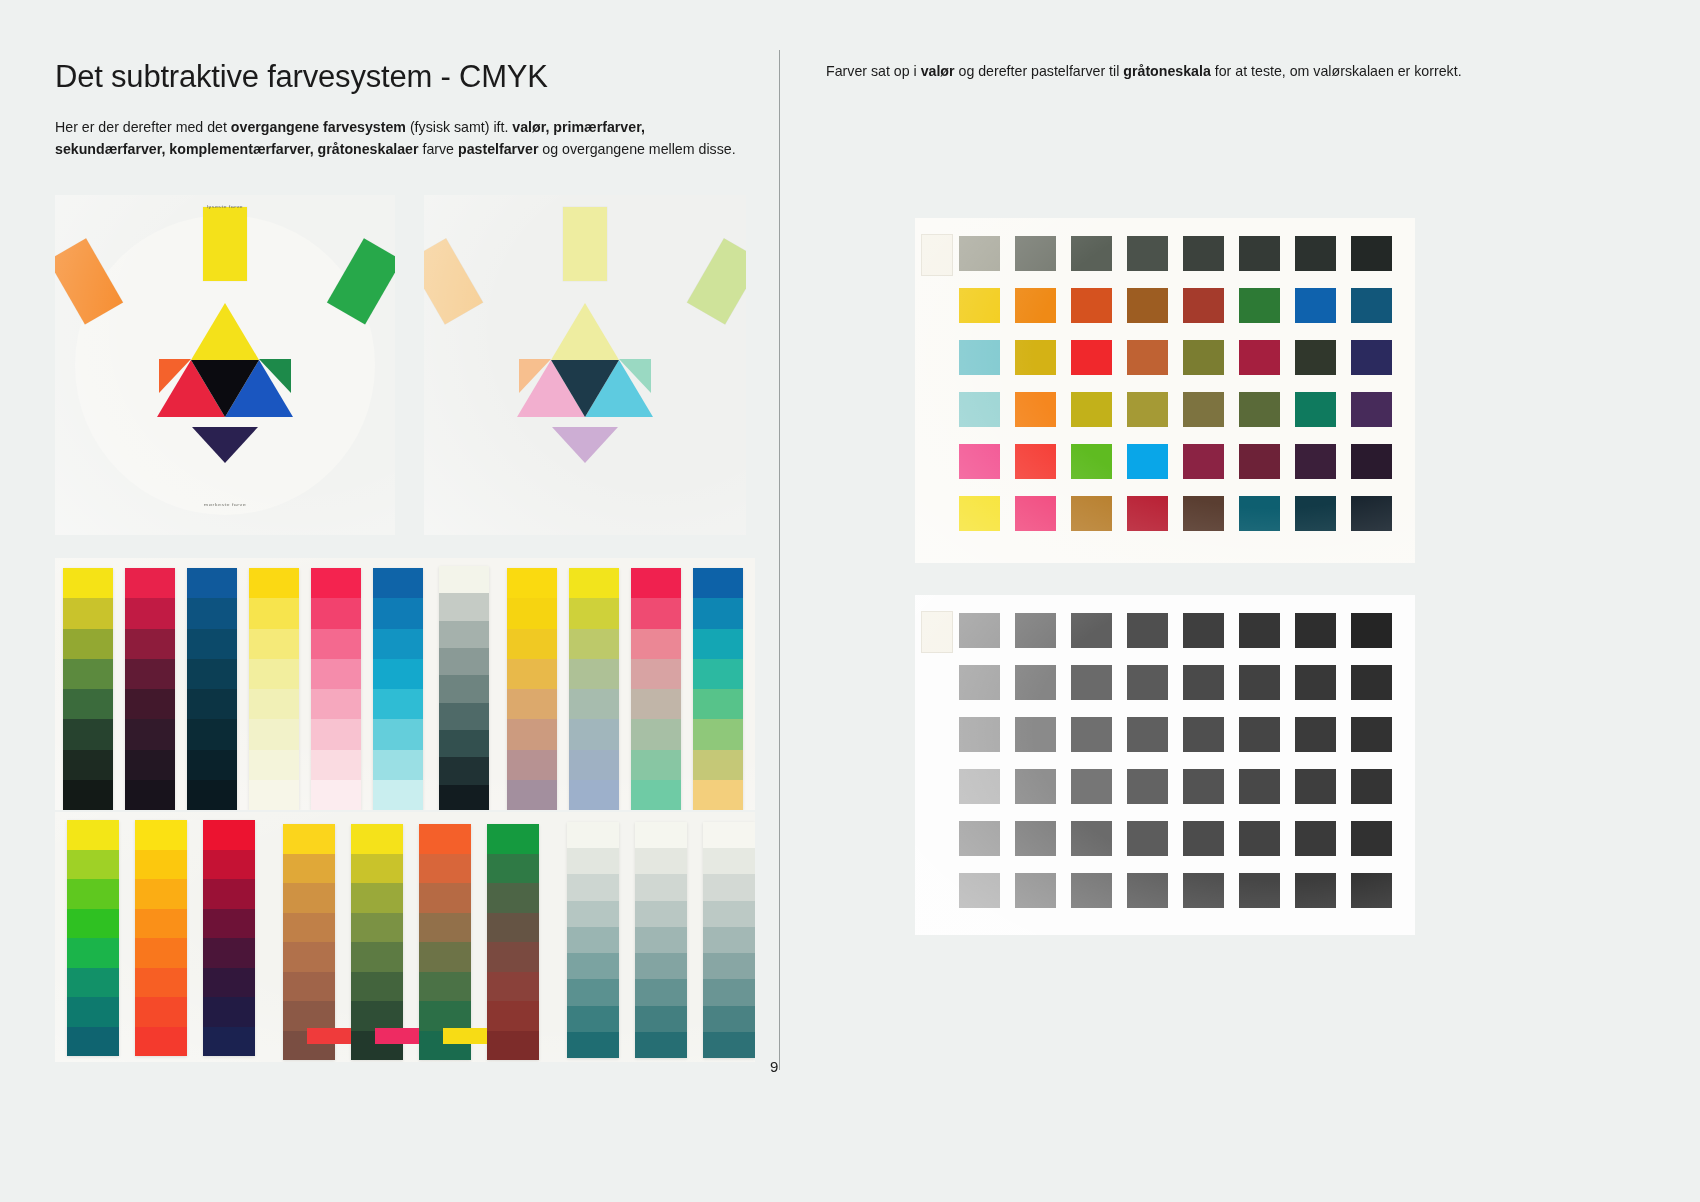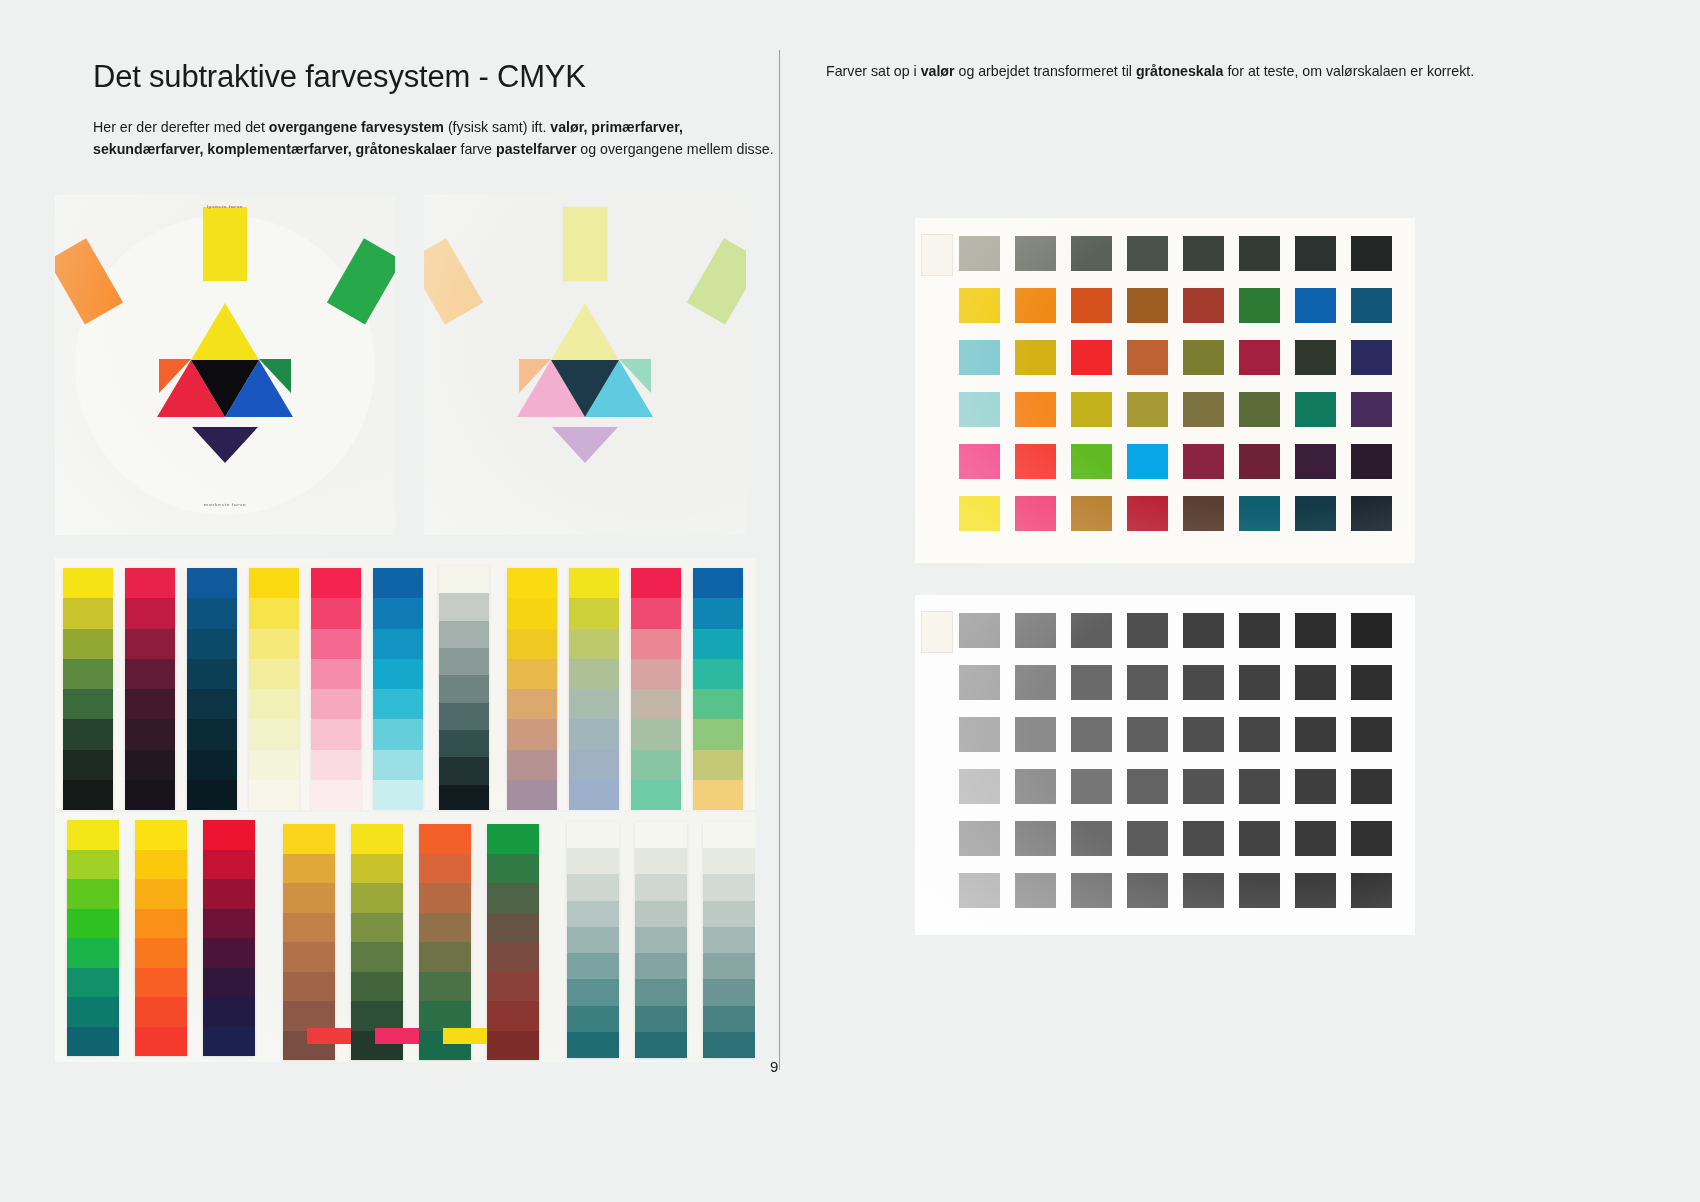--- a/index.html
+++ b/index.html
@@ -4,21 +4,21 @@
 <style>
   * { box-sizing: border-box; margin: 0; padding: 0; }
   html, body {
     width: 1700px; height: 1202px;
     background: #eef1f0;
     font-family: "Liberation Sans", sans-serif;
     overflow: hidden;
   }
   .page { position: relative; width: 1700px; height: 1202px; background: #eef1f0; }
 
-  .col-left  { position: absolute; left: 55px;  top: 60px; width: 700px; margin-left: 38px; }
+  .col-left  { position: absolute; left: 55px;  top: 60px; width: 700px; }
   .col-right { position: absolute; left: 826px; top: 60px; width: 700px; }
 
   .divider {
     position: absolute; left: 779px; top: 50px;
     width: 1px; height: 1020px; background: #9aa0a0;
   }
 
   h1.title {
     font-size: 31px; font-weight: 400; color: #1b1b1b;
     letter-spacing: -0.2px; line-height: 1.1; margin-bottom: 22px;
@@ -92,21 +92,21 @@
 <div class="page">
 
   <div class="divider"></div>
 
   <div class="col-left">
     <h1 class="title">Det subtraktive farvesystem - CMYK</h1>
     <p class="intro" id="left-intro"><span>Her er der derefter med det </span><b>overgangene farvesystem</b><span> (fysisk samt) ift. </span><b>valør, primærfarver, sekundærfarver, komplementærfarver, gråtoneskalaer</b><span> farve </span><b>pastelfarver</b><span> og overgangene mellem disse.</span></p>
   </div>
 
   <div class="col-right">
-    <p class="intro" id="right-intro"><span>Farver sat op i </span><b>valør</b><span> og arbejdet transformeret til </span><b>gråtoneskala</b><span> for at teste, om valørskalaen er korrekt.</span></p>
+    <p class="intro" id="right-intro"><span>Farver sat op i </span><b>valør</b><span> og derefter pastelfarver til </span><b>gråtoneskala</b><span> for at teste, om valørskalaen er korrekt.</span></p>
   </div>
 
   <div class="photo" id="wheel-primary">
     <div class="wheel-disc"></div>
     <div class="wheel-stage" id="wheel-primary-stage">
         <div class="spoke" style="background: rgb(244, 225, 26); transform: rotate(0deg) translateY(-158px); box-shadow: rgba(0, 0, 0, 0.04) 0px 0px 0px 0.5px;"></div>
         <div class="spoke" style="background: rgb(39, 168, 74); transform: rotate(30deg) translateY(-158px); box-shadow: rgba(0, 0, 0, 0.04) 0px 0px 0px 0.5px;"></div>
         <div class="spoke" style="background: rgb(246, 139, 44); transform: rotate(330deg) translateY(-158px); box-shadow: rgba(0, 0, 0, 0.04) 0px 0px 0px 0.5px;"></div>
         <div style="position: absolute; left: 50%; top: 50%; width: 0px; height: 0px; margin-left: -66px; margin-top: -6px; border-top: 34px solid rgb(244, 98, 44); border-right: 32px solid transparent;"></div>
         <div style="position: absolute; left: 50%; top: 50%; width: 0px; height: 0px; margin-left: 34px; margin-top: -6px; border-top: 34px solid rgb(29, 138, 74); border-left: 32px solid transparent;"></div>

